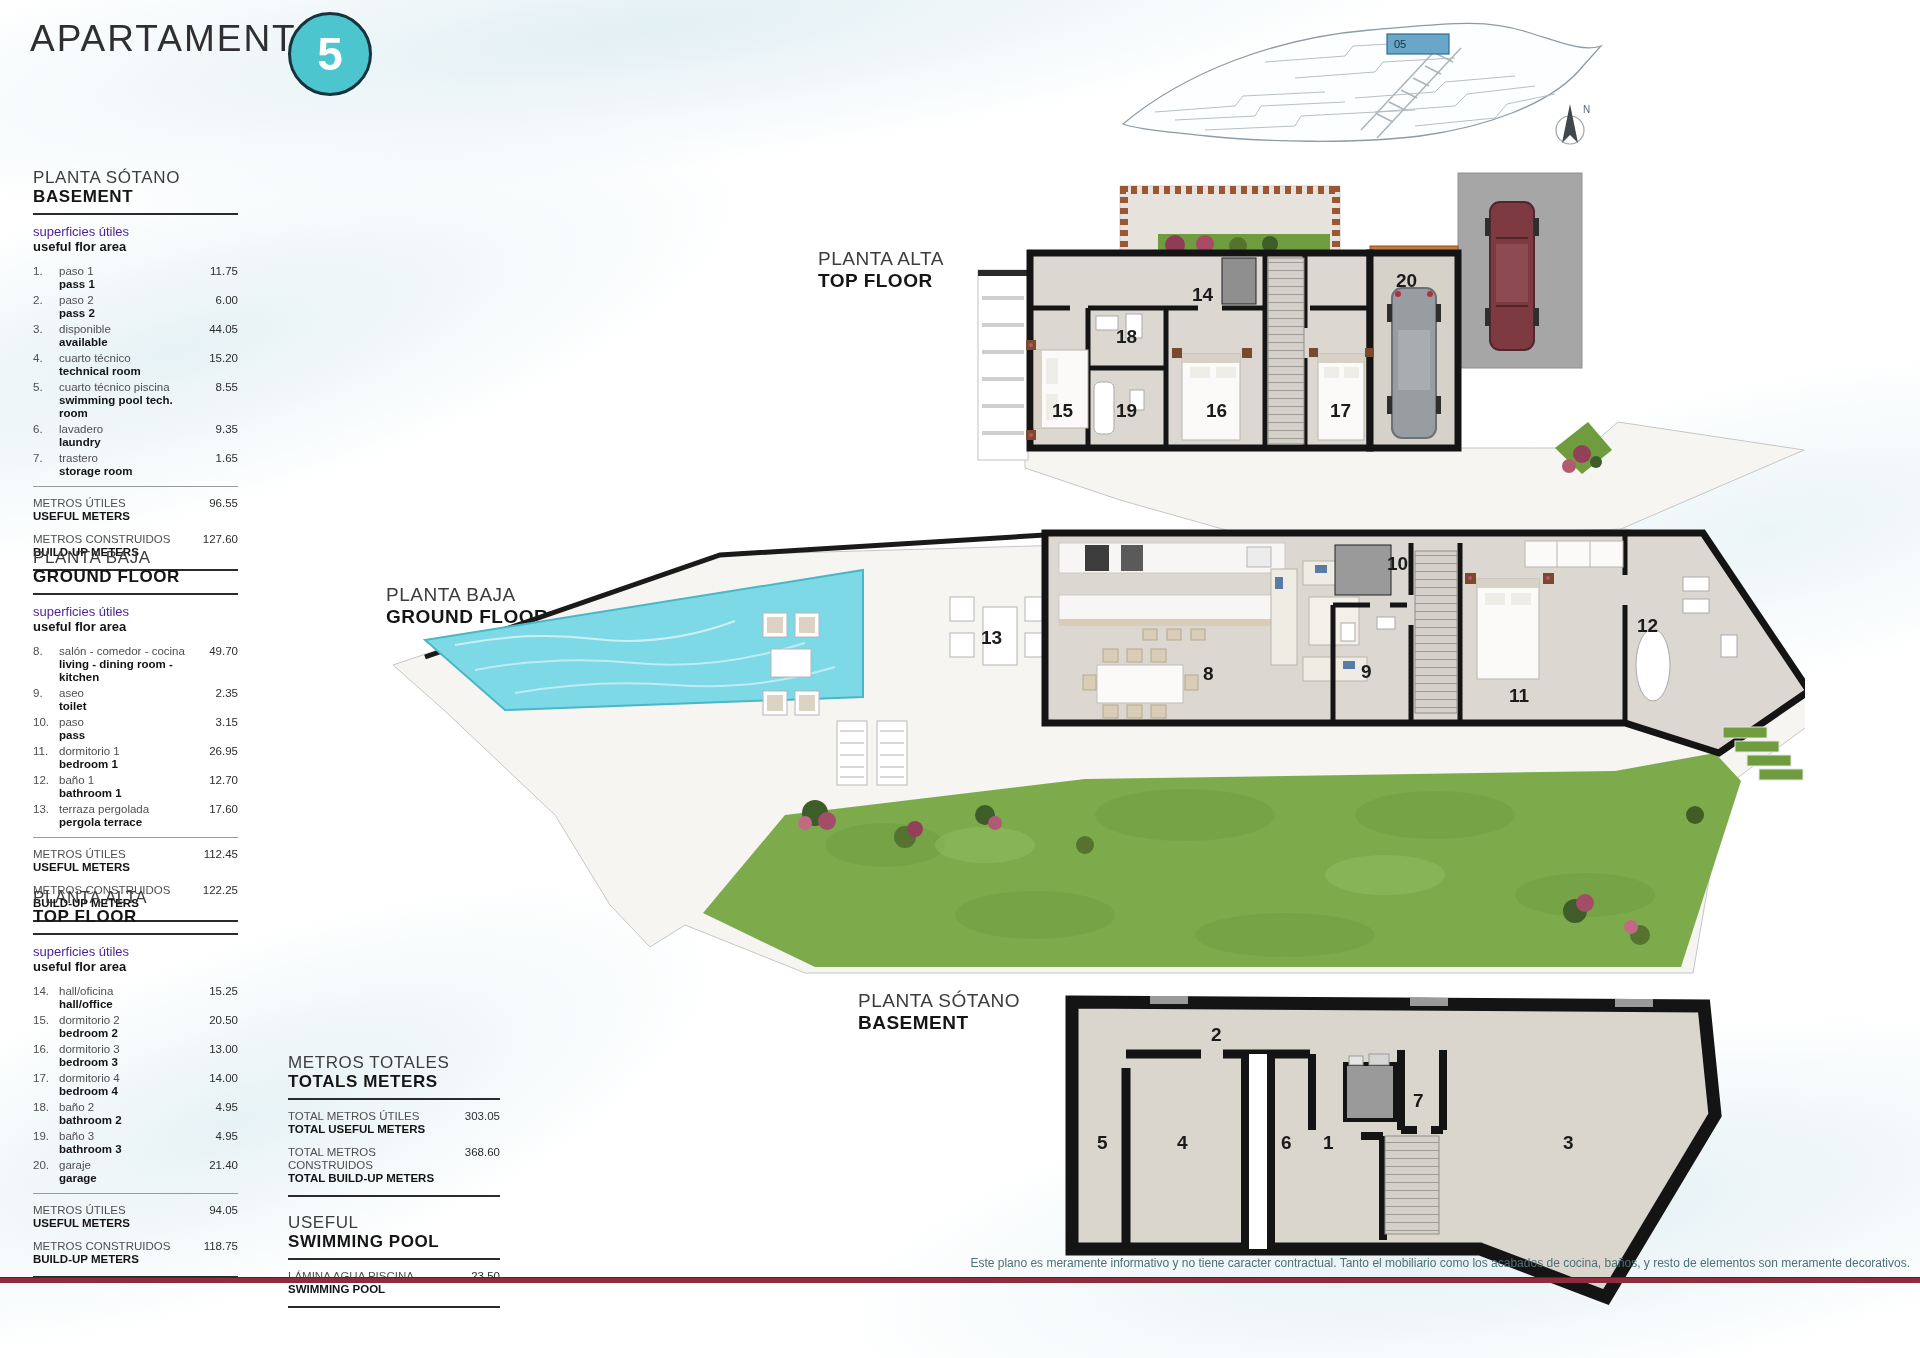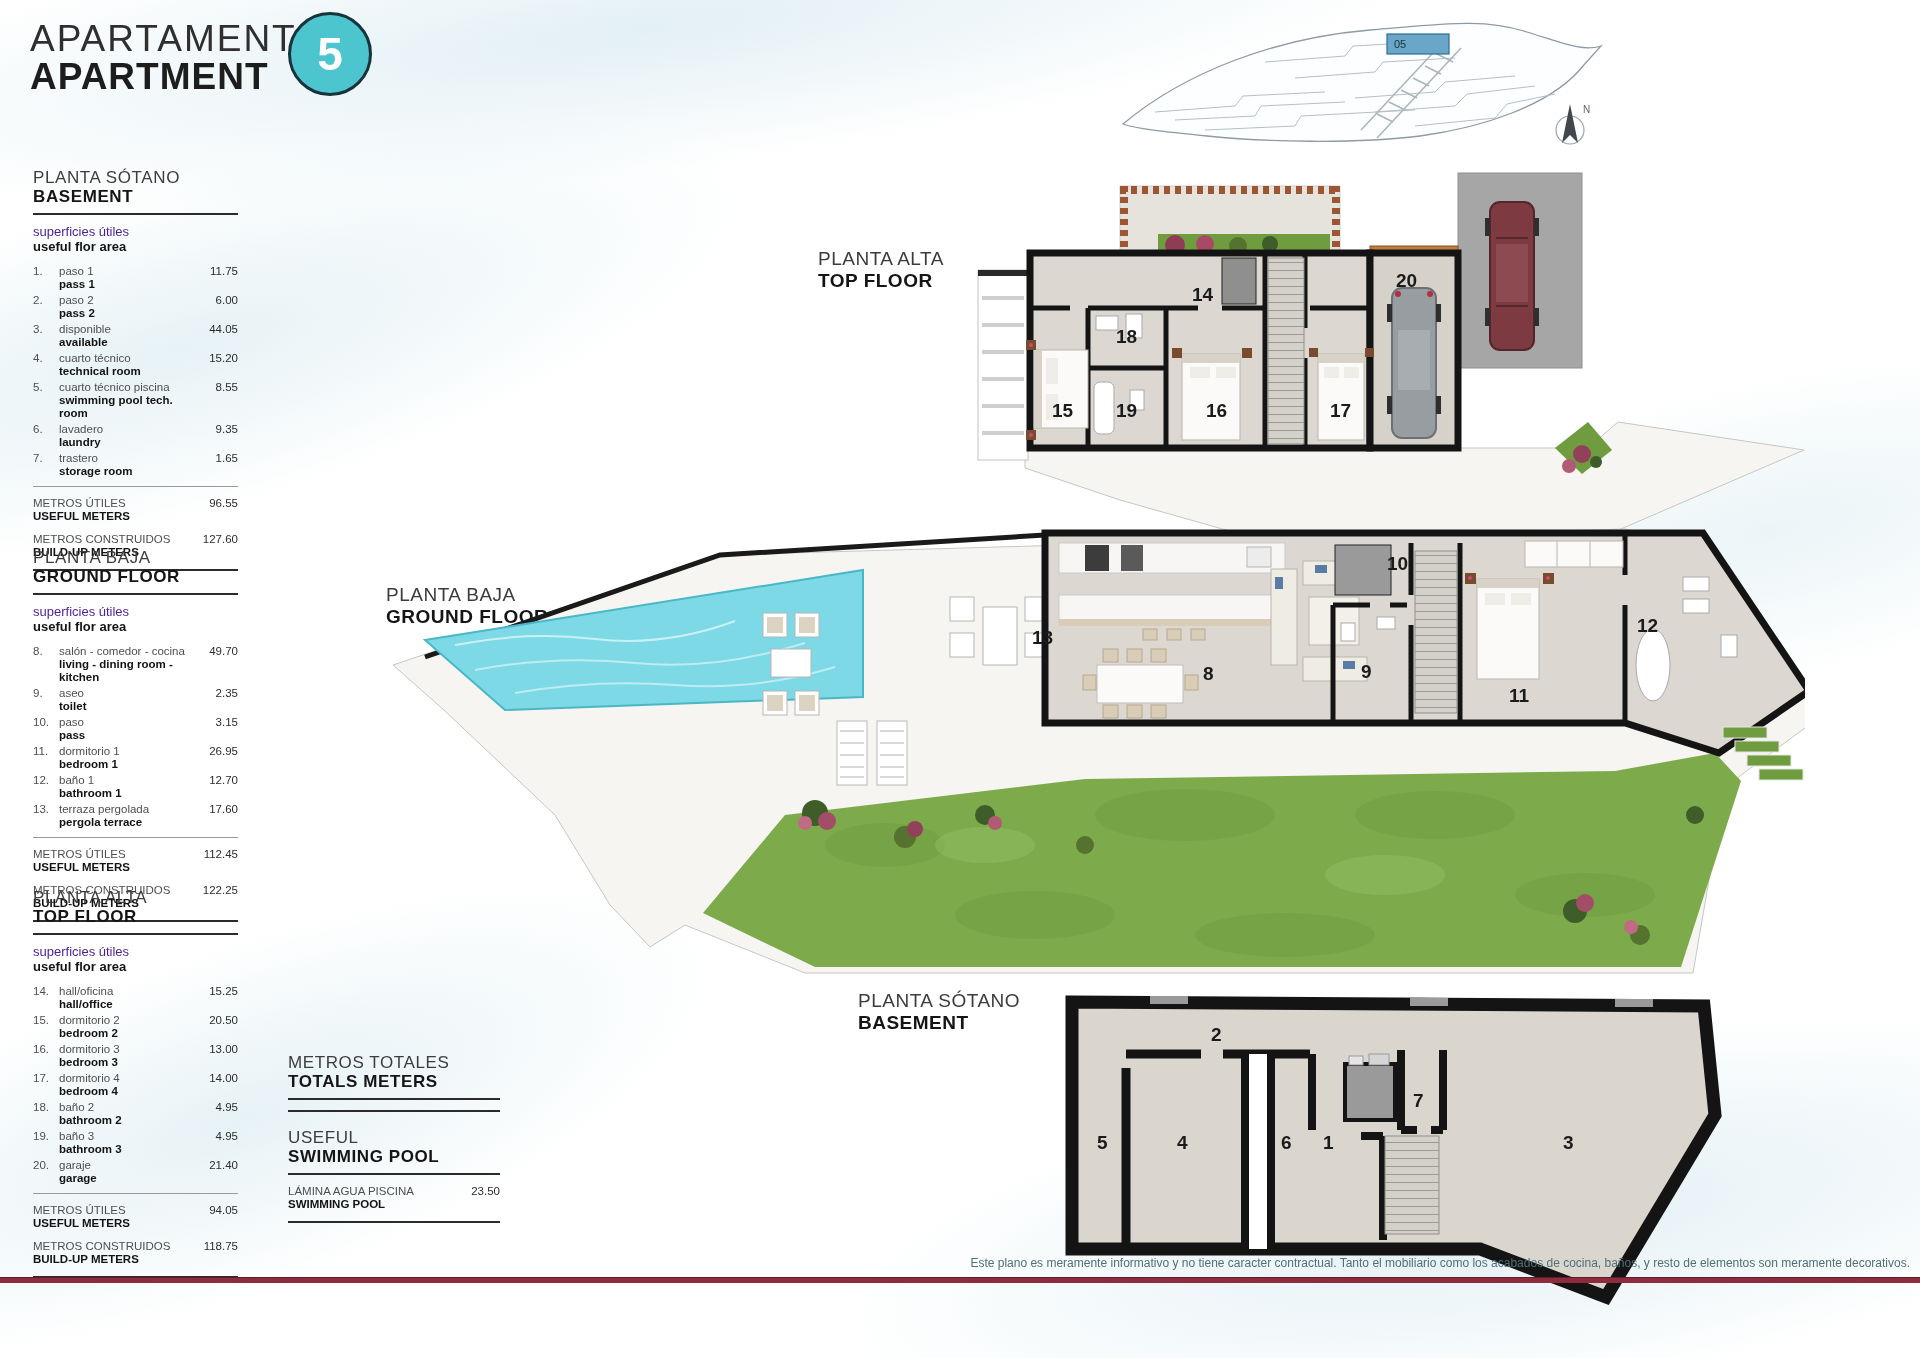--- a/index.html
+++ b/index.html
@@ -62,21 +62,20 @@
 <div class="page">
 
   <div class="wave" id="w1"></div>
   <div class="wave" id="w2"></div>
   <div class="wave" id="w3"></div>
   <div class="wave" id="w4"></div>
   <div class="wave" id="w5"></div>
 
   <div class="abs z title-block">
     <div class="title-es">APARTAMENTO</div>
-    <div class="title-en">APARTMENT</div>
   </div>
   <div class="abs z unit-badge">
     <span>5</span>
   </div>
 
   <div class="abs z sec" id="sec-basement">
     <div class="sec-title-es">PLANTA SÓTANO</div>
     <div class="sec-title-en">BASEMENT</div>
     <div class="sec-rule"></div>
     <div class="sub-es">superficies útiles</div>
@@ -290,20 +289,34 @@
           <span class="item-val">118.75</span>
         </div>
       </div>
     <div class="sec-end"></div>
   </div>
 
   <div class="abs z" id="totals">
     <div class="sec-title-es">METROS TOTALES</div>
     <div class="sec-title-en">TOTALS METERS</div>
     <div class="sec-rule"></div>
+    <div>
+
+        <div class="total-row">
+          <span class="item-body"><span class="n-es">TOTAL METROS ÚTILES</span><br>
+          <span class="n-en">TOTAL USEFUL METERS</span></span>
+          <span class="item-val">303.05</span>
+        </div>
+
+        <div class="total-row">
+          <span class="item-body"><span class="n-es">TOTAL METROS CONSTRUIDOS</span><br>
+          <span class="n-en">TOTAL BUILD-UP METERS</span></span>
+          <span class="item-val">368.60</span>
+        </div>
+      </div>
     <div class="sec-end"></div>
     <div class="gap16"></div>
     <div class="sec-title-es">USEFUL</div>
     <div class="sec-title-en">SWIMMING POOL</div>
     <div class="sec-rule"></div>
     <div>
 
         <div class="total-row">
           <span class="item-body"><span class="n-es">LÁMINA AGUA PISCINA</span><br>
           <span class="n-en">SWIMMING POOL</span></span>
@@ -644,21 +657,21 @@
           <rect x="1350" y="226" width="44" height="11"></rect>
         <rect x="1362" y="240" width="44" height="11"></rect>
           <rect x="1374" y="254" width="44" height="11"></rect>
       </g>
     </svg>
     <div class="room-num" style="left:818px;top:148px;">8</div>
     <div class="room-num" style="left:976px;top:146px;">9</div>
     <div class="room-num" style="left:1002px;top:38px;">10</div>
     <div class="room-num" style="left:1124px;top:170px;text-align:center;">11</div>
     <div class="room-num" style="left:1252px;top:100px;">12</div>
-    <div class="room-num" style="left:647px;top:112px;">13</div>
+    <div class="room-num" style="left:596px;top:112px;">13</div>
   </div>
 
   <div class="abs z" id="plan-basement" style="left:1065px;top:990px;width:720px;height:320px;">
     <svg width="720" height="320" viewBox="0 0 720 320">
       <defs>
         <pattern id="trB" patternUnits="userSpaceOnUse" width="10" height="8">
           <rect width="10" height="8" fill="#d3d1c9"></rect>
             <path d="M0,0.5 H10" stroke="#9d9b94" stroke-width="1"></path>
         </pattern>
       </defs>

